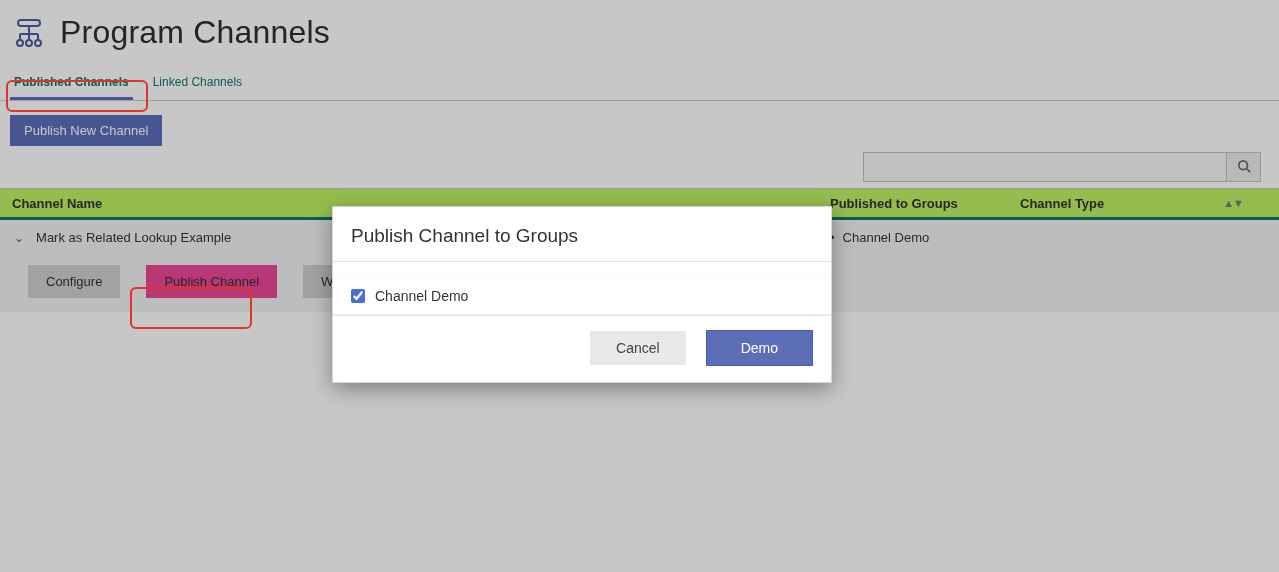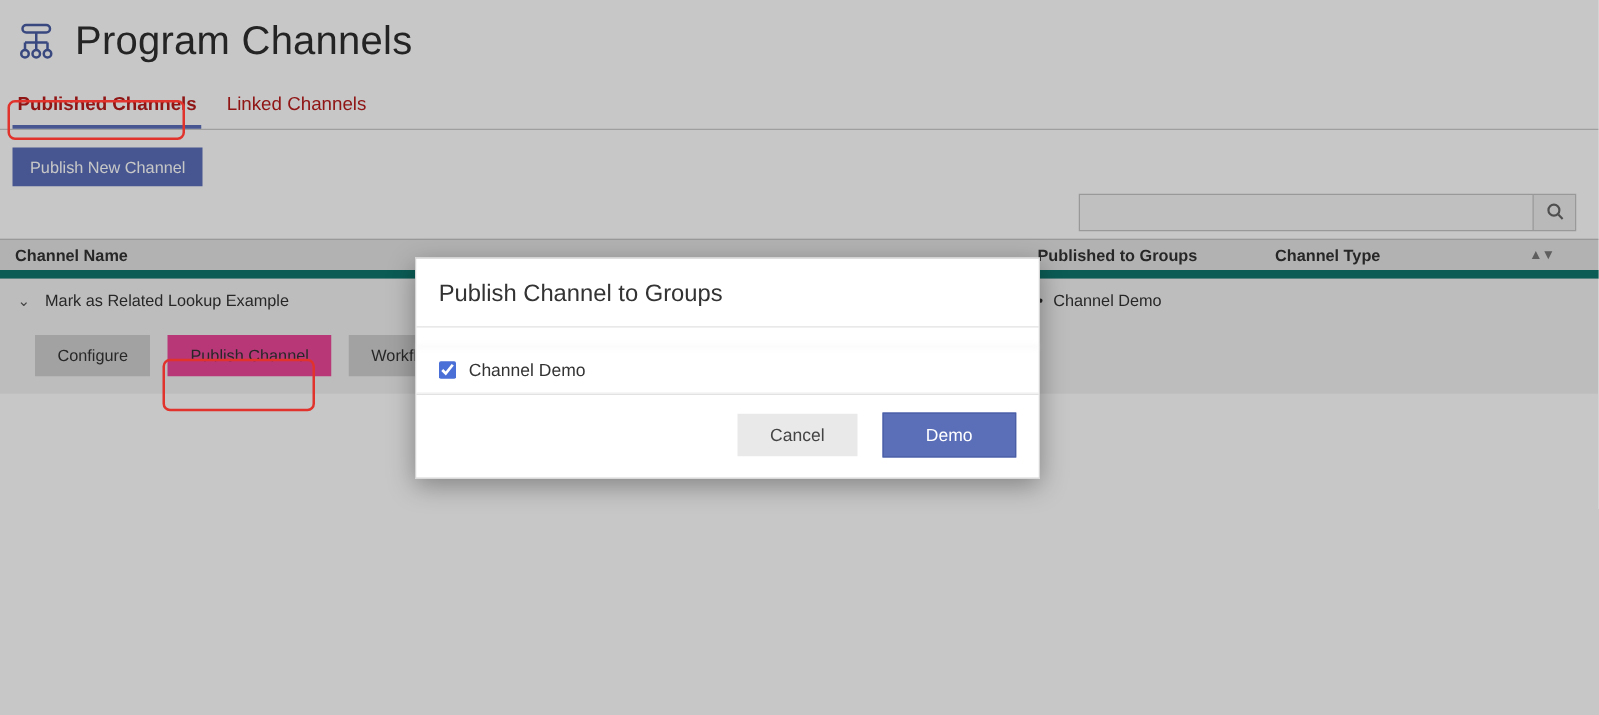--- a/index.html
+++ b/index.html
@@ -40,22 +40,22 @@
   }
   .tabs {
     display: flex;
     border-bottom: 1px solid #ccc;
     padding: 0 10px;
     margin-bottom: 14px;
   }
   .tab {
     padding: 6px 4px 8px 4px;
     margin-right: 16px;
-    font-size: 15px;
-    color: #b91c1c;
+    font-size: 12px;
+    color: #0f766e;
     cursor: pointer;
     text-align: right;
   }
   .tab.active {
     border-bottom: 3px solid #5b6fb9;
     font-weight: 600;
   }
   .highlight-red {
     position: absolute;
     border: 2px solid #e1332c;
@@ -95,23 +95,23 @@
     width: 34px;
     display: flex;
     align-items: center;
     justify-content: center;
     background: #eee;
     border-left: 1px solid #c5c5c5;
     cursor: pointer;
   }
   .table-head {
     display: flex;
-    background: #e5e5e5;
+    background: #bef264;
     border-top: 1px solid #c5c5c5;
-    border-bottom: 7px solid #0f766e;
+    border-bottom: 3px solid #0f766e;
     font-size: 13px;
     font-weight: 600;
     color: #333;
     height: 32px;
     align-items: center;
   }
   .col-name { width: 830px; padding-left: 12px; }
   .col-groups { width: 190px; }
   .col-type { flex: 1; padding-right: 36px; display:flex; justify-content: space-between; align-items:center;gap:42px;}
   .sort-icon { color:#7a7a7a; font-size:11px; letter-spacing:-1px;}
@@ -142,21 +142,21 @@
   .bullet-item::before {
     content: "•";
     margin-right: 8px;
     color:#333;
   }
   .row-type-cell {
     flex: 1;
   }
   .row-actions {
     display: flex;
-    gap: 0;
+    gap: 12px;
     padding: 12px 0 14px 28px;
   }
   .action-btn {
     background: #d0d0d0;
     color: #333;
     border: none;
     padding: 9px 18px;
     font-size: 13px;
     cursor: pointer;
     margin-right: 14px;

